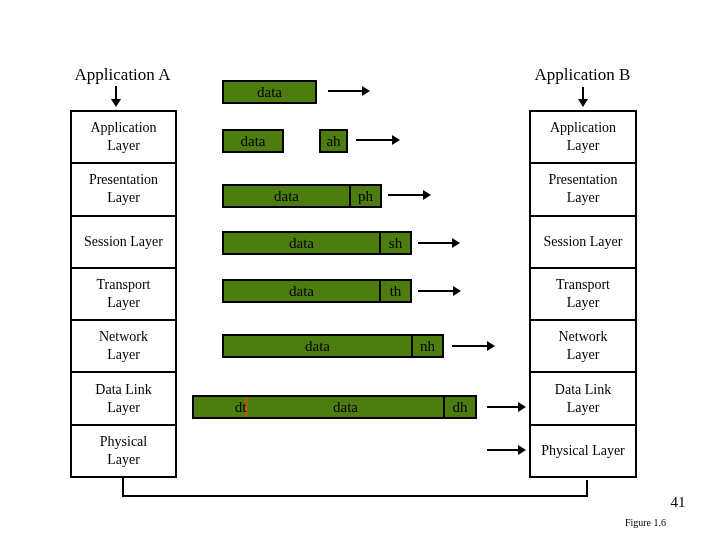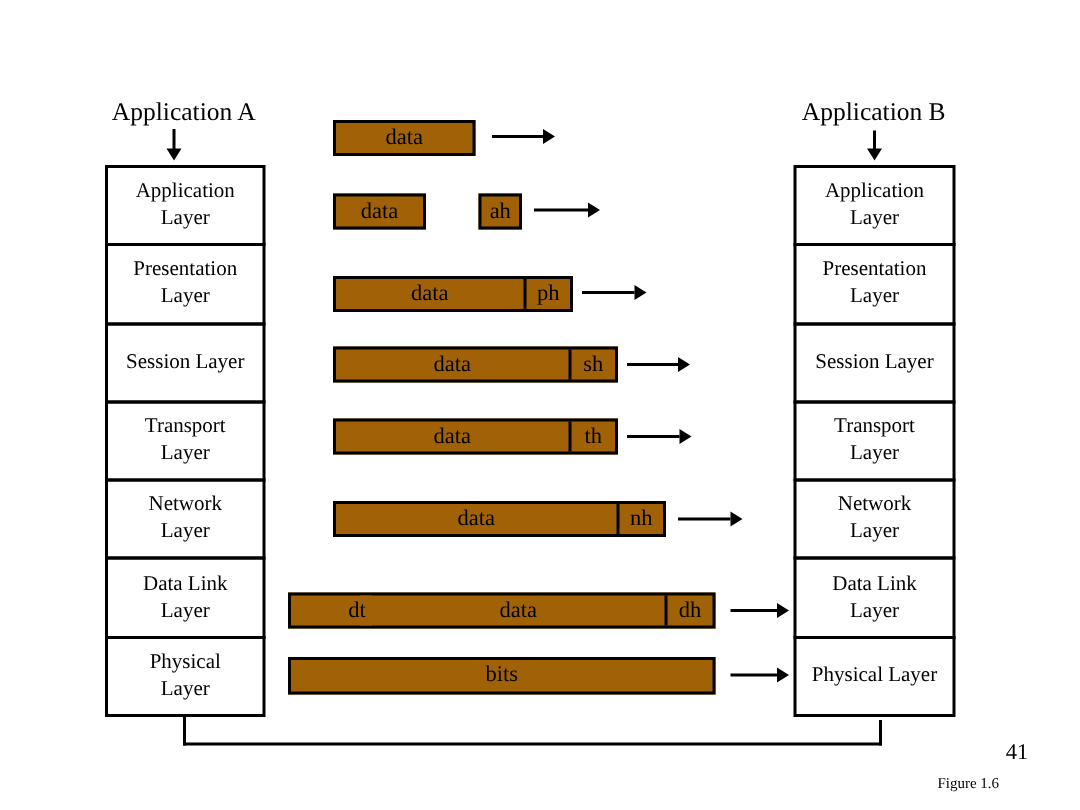--- a/index.html
+++ b/index.html
@@ -45,29 +45,29 @@
   .layer-box {
     flex:1; border:2px solid #000; margin-top:-2px;
     display:flex; align-items:center; justify-content:center;
     text-align:center; font-size:14px; line-height:18px; padding:0 10px;
   }
   .layer-box:first-child { margin-top:0; }
 
   
   .pdu { position:absolute; height:24px; display:flex; }
   .pdu-box {
-    border:2px solid #000; height:24px; display:flex; background:#a16207;
+    border:2px solid #000; height:24px; display:flex; background:#4d7c0f;
   }
   .seg {
     display:flex; align-items:center; justify-content:center;
     font-size:15px; line-height:20px; height:100%;
   }
   .seg.data { flex:1; }
   .seg.hdr  { width:31px; border-left:2px solid #000; }
-  .seg.dt   { width:54px; border-right:8px solid #a16207;padding-left:42px; }
+  .seg.dt   { width:54px; border-right:3px solid #a16207;padding-left:42px; }
   .seg.dh   { width:32px; border-left:2px solid #000; }
   .gap5 { gap:5px; }
   .pdu-box.single { align-items:center; justify-content:center;
     font-size:15px; }
 
   .line { position:absolute; background:#000; }
 
   .page-number {
     position:absolute; left:653px; top:494px; width:50px;
     text-align:center; font-size:15px;
@@ -181,23 +181,20 @@
 
   <div class="pdu" style="left:192px; top:395px;">
     <div class="pdu-box" style="width:285px;">
       <div class="seg dt">dt</div>
       <div class="seg data">data</div>
       <div class="seg dh">dh</div>
     </div>
   </div>
   <div class="harrow" style="left:487px; top:406px; width:31px;"></div>
 
-  <div class="pdu" style="left:192px; top:438px; height:25px;">
-    <div class="pdu-box single" style="width:285px; height:25px;">bits</div>
-  </div>
   <div class="harrow" style="left:487px; top:449px; width:31px;"></div>
 
   <div class="line" style="left:122px; top:478px; width:2px; height:19px;"></div>
   <div class="line" style="left:586px; top:480px; width:2px; height:17px;"></div>
   <div class="line" style="left:122px; top:495px; width:466px; height:2px;"></div>
 
   <div class="page-number">41</div>
   <div class="figure-caption">Figure 1.6</div>
 
 </div>

